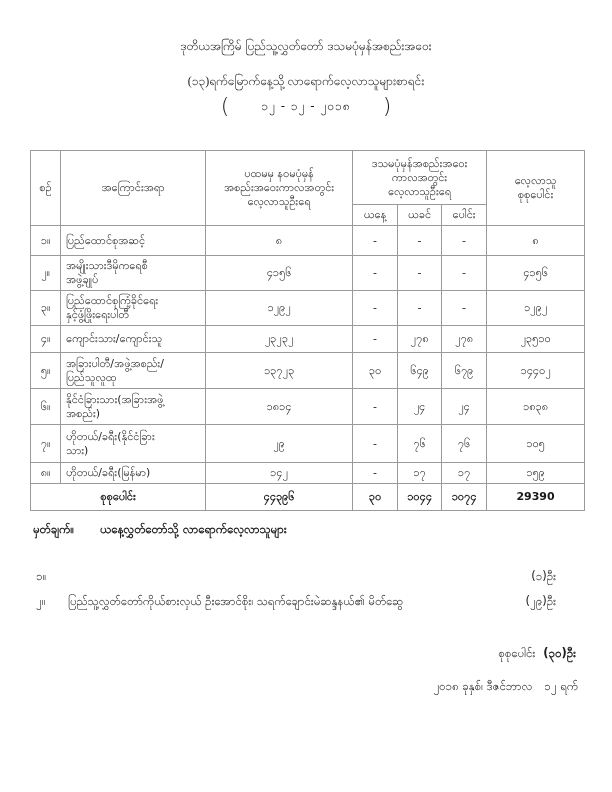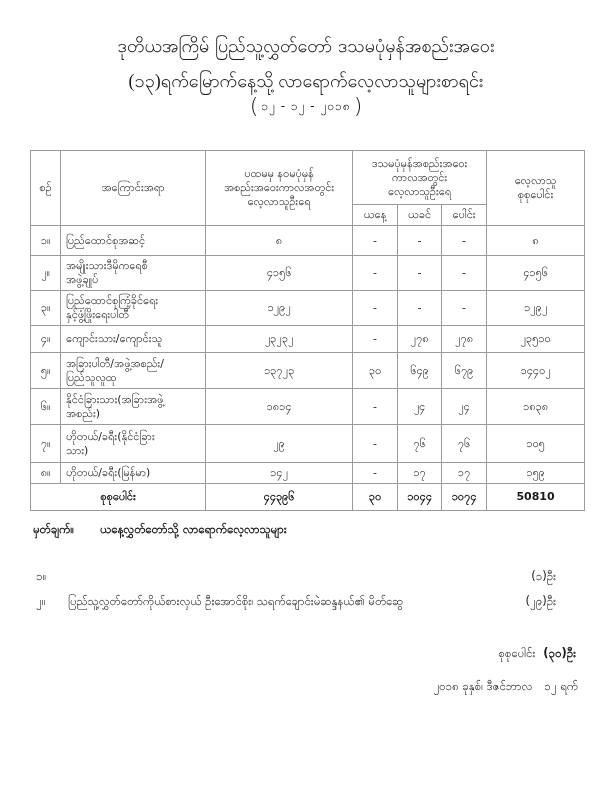--- a/index.html
+++ b/index.html
@@ -2,27 +2,27 @@
 <html><head>
 <meta charset="utf-8">
 <style>
   html, body { margin: 0; padding: 0; background: #ffffff; }
   body {
     width: 612px; height: 792px; position: relative; overflow: hidden;
     font-family: "DejaVu Sans", sans-serif; color: #1a1a1a; font-size: 11px;
   }
   .title-line {
     position: absolute; left: 0; width: 612px; text-align: center;
-    font-size: 18px; line-height: 16px;
+    font-size: 12px; line-height: 16px;
   }
   #title-1 { top: 38px; }
   #title-2 { top: 73px; font-family: Liberation Serif, serif; }
   #title-date { top: 93px; font-size: 12px; line-height: 24px; }
   #title-date .bracket { font-size: 22px; vertical-align: middle; font-weight: 300; }
-  #title-date .date-val { display: inline-block; margin: 0 3px; vertical-align: middle; letter-spacing: 1px; }
+  #title-date .date-val { display: inline-block; margin: 0 32px; vertical-align: middle; letter-spacing: 1px; }
 
   table.stats {
     position: absolute; left: 30px; top: 150px; width: 554px;
     border-collapse: collapse; table-layout: fixed;
     border: 1px solid #7a7a7a;
   }
   table.stats th, table.stats td {
     border: 1px solid #9a9a9a; padding: 0 3px; font-weight: normal;
     font-size: 11px; line-height: 14px; text-align: center; vertical-align: middle;
     white-space: pre-line;
@@ -170,21 +170,21 @@
     <td>၁၇</td>
     <td>၁၇</td>
     <td>၁၅၉</td>
   </tr>
   <tr class="rt">
     <td colspan="2">စုစုပေါင်း</td>
     <td>၄၄၃၉၆</td>
     <td>၃၀</td>
     <td>၁၀၄၄</td>
     <td>၁၀၇၄</td>
-    <td>50810</td>
+    <td>29390</td>
   </tr>
 </tbody>
   </table>
 
 <div class="note-label">မှတ်ချက်။</div>
 <div class="note-heading">ယနေ့လွှတ်တော်သို့ လာရောက်လေ့လာသူများ</div>
 
 <div id="note-item-1" class="note-item">
   <span class="n-no">၁။</span>
   <span class="n-count">(၁)ဦး</span>

